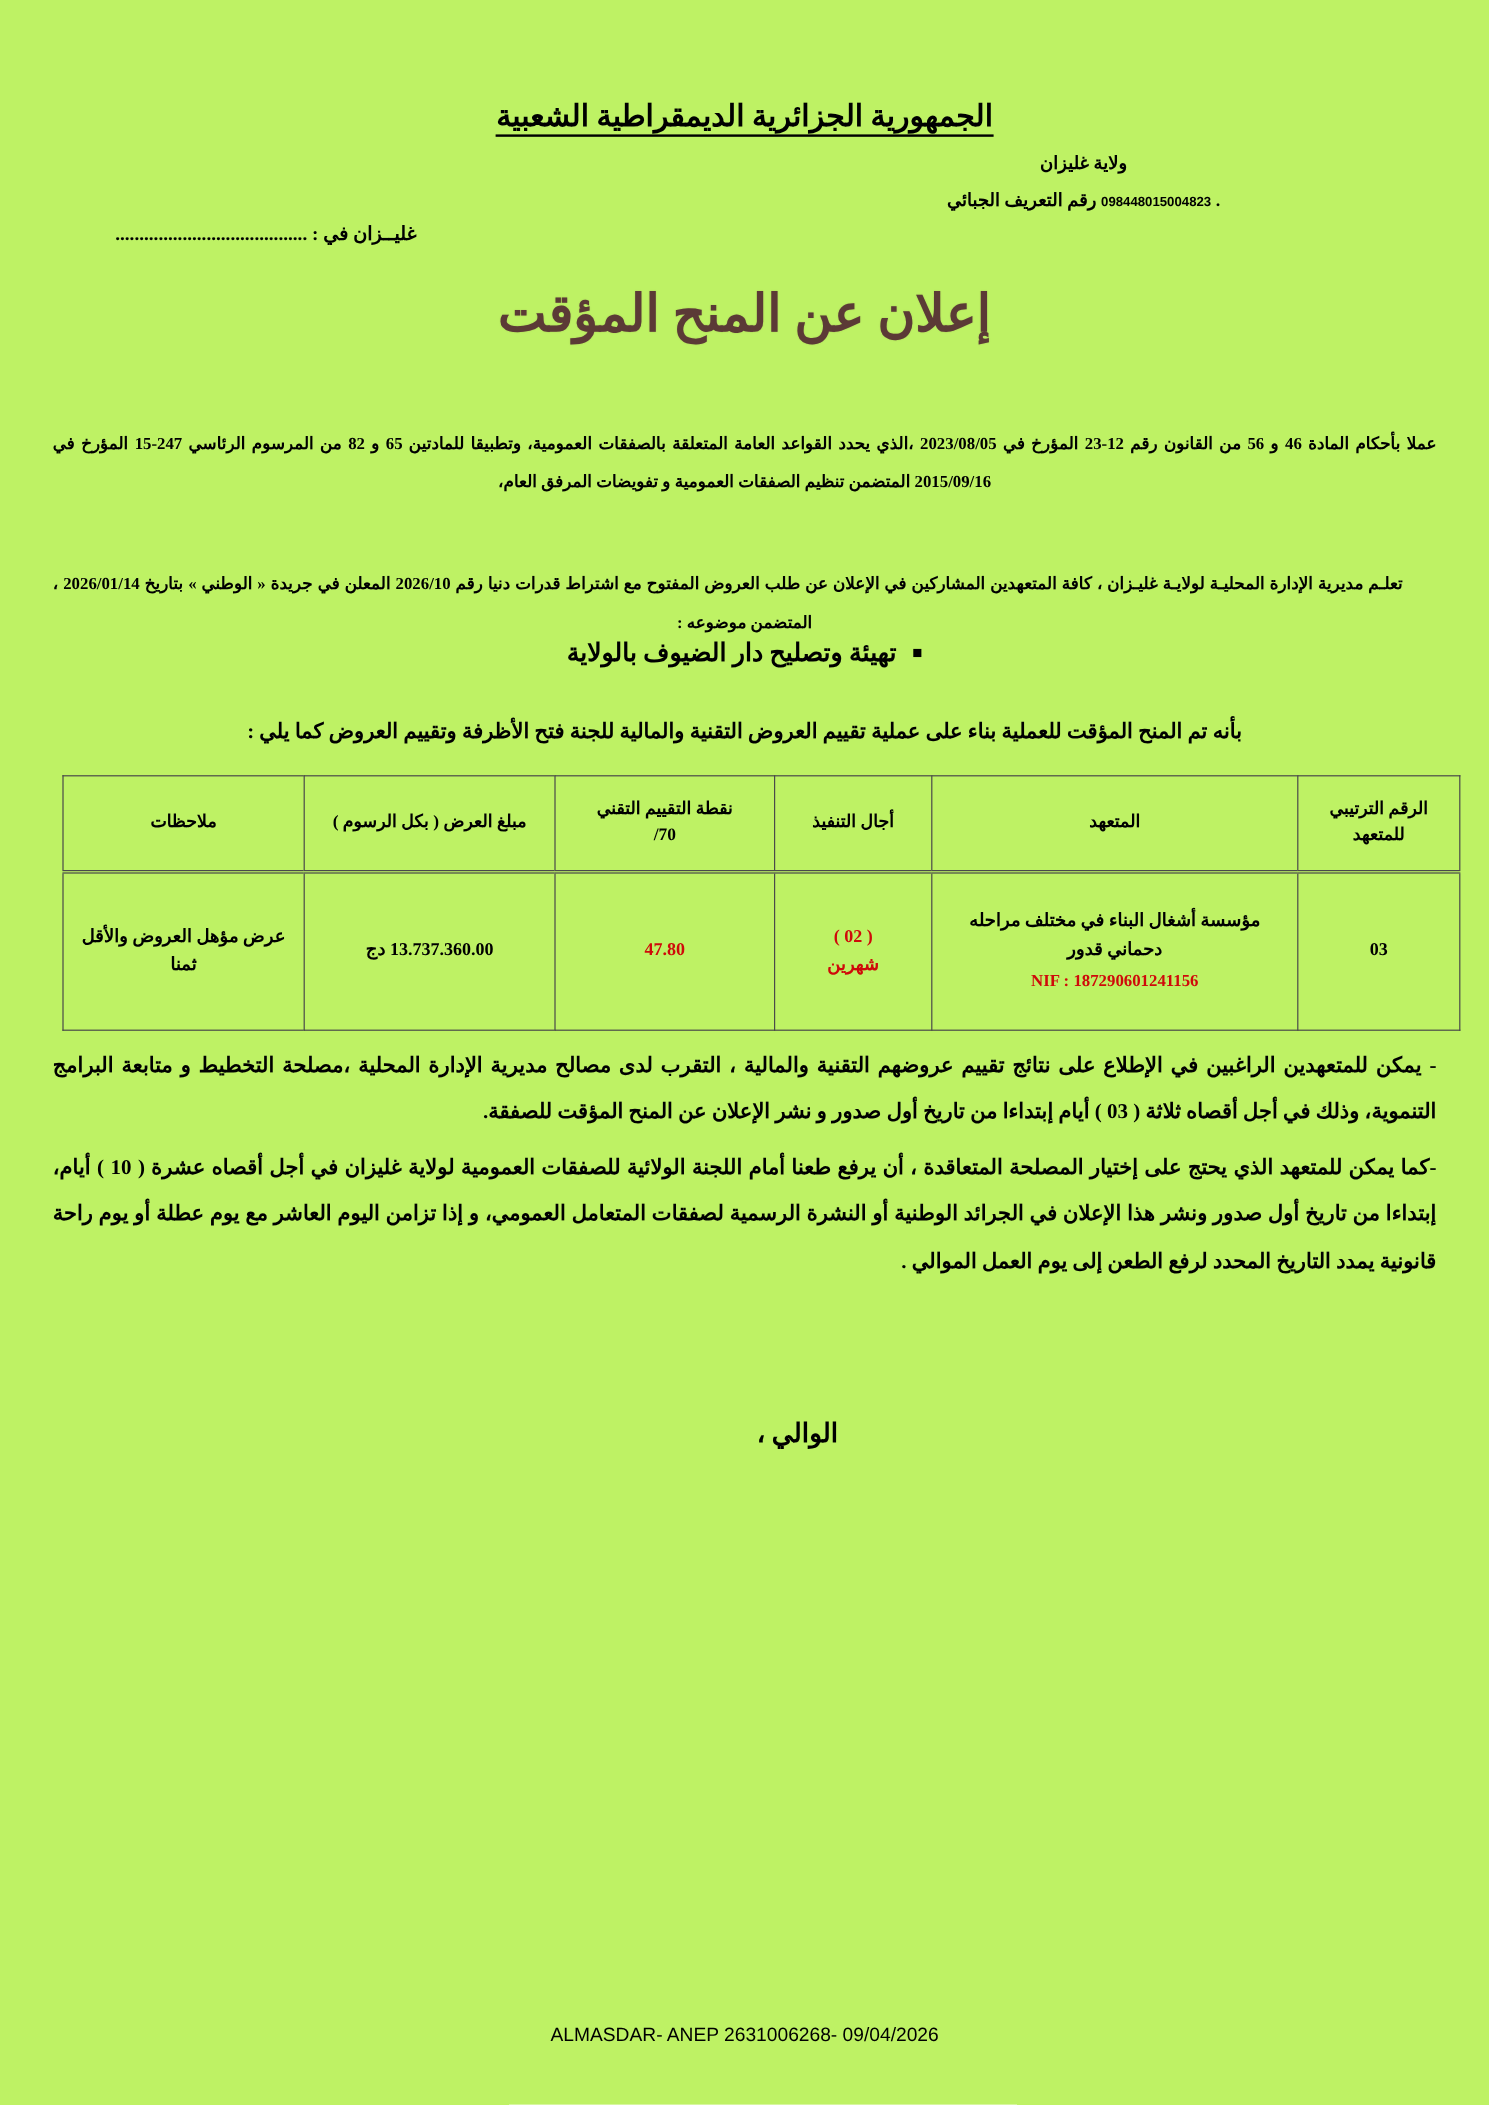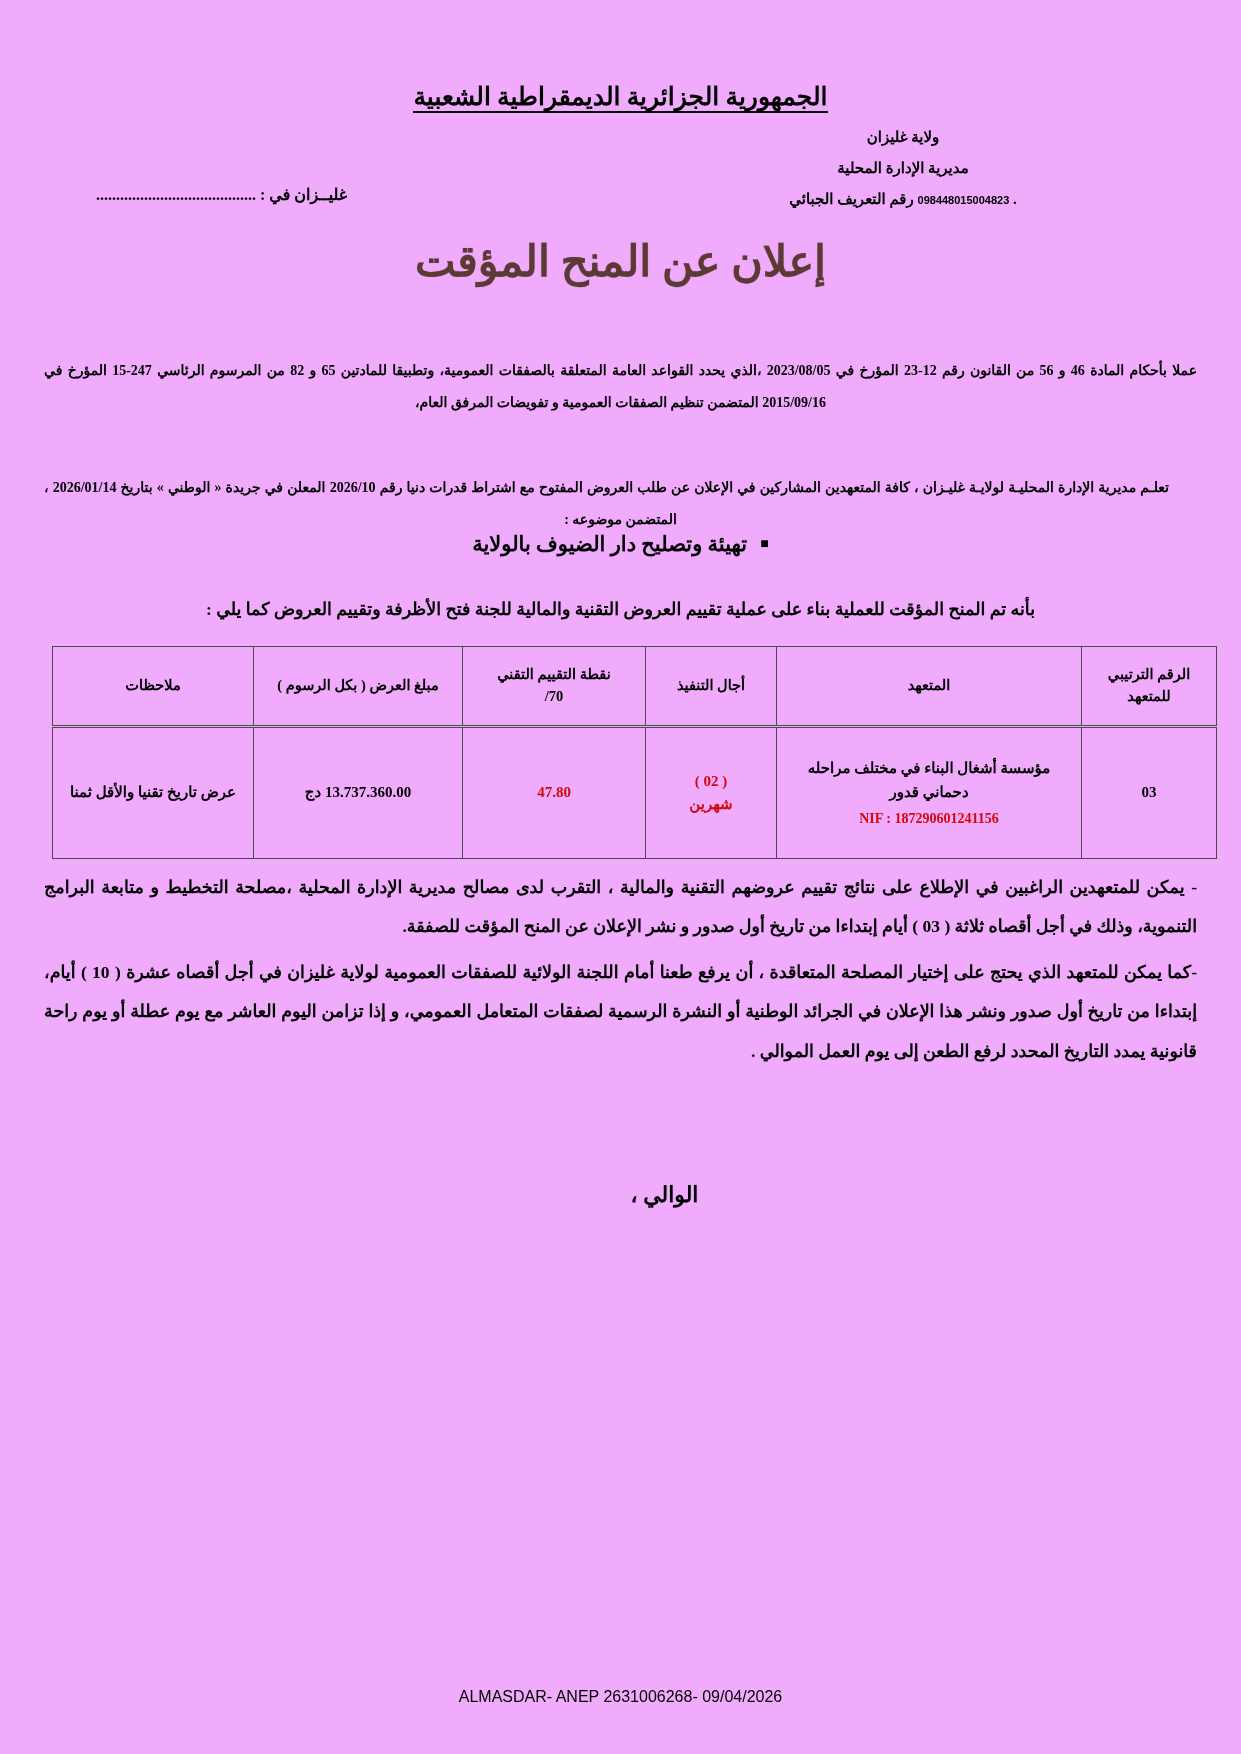--- a/index.html
+++ b/index.html
@@ -10,21 +10,21 @@
   }
   body {
     font-family: "Liberation Serif", "DejaVu Serif", serif;
     color: #000000;
   }
   .page {
     position: relative;
     width: 1241px;
     height: 1754px;
     margin: 0 auto;
-    background: #f0abfc;
+    background: #bef264;
     box-sizing: border-box;
     overflow: hidden;
   }
 
   
   .national-header {
     position: absolute;
     top: 82px;
     left: 0;
     right: 0;
@@ -215,21 +215,20 @@
 <body>
 
 <div class="page">
 
   <div class="national-header">
     <span class="underline-part">الجمهورية الجزائرية الديمقراطية الشعبية</span>
   </div>
 
   <div class="org-block">
     <span class="org-line">ولاية غليزان</span>
-    <span class="org-line">مديرية الإدارة المحلية</span>
     <span class="org-line nif-line">
       <span>.</span>
       <span class="nif-num">098448015004823</span>
       <span>رقم التعريف الجبائي</span>
     </span>
   </div>
 
   <div class="place-date">
     <span class="city">غليــزان في :</span>
     <span class="dots">........................................</span>
@@ -272,21 +271,21 @@
         <td class="col-bidder">
           <span class="bidder-name">مؤسسة أشغال البناء في مختلف مراحله دحماني قدور</span>
           <span class="nif-red">NIF : 187290601241156</span>
         </td>
         <td class="col-delay cell-red">
           <span class="delay-num">( 02 )</span>
           <span class="delay-num">شهرين</span>
         </td>
         <td class="col-score cell-red cell-score">47.80</td>
         <td class="col-amount cell-amount">13.737.360.00  دج</td>
-        <td class="col-notes">عرض تاريخ  تقنيا والأقل ثمنا</td>
+        <td class="col-notes">عرض مؤهل  العروض والأقل ثمنا</td>
       </tr>
     </tbody>
   </table>
 
   <div class="footer-paras">
     <p>- يمكن للمتعهدين الراغبين في الإطلاع على نتائج تقييم عروضهم التقنية والمالية ، التقرب لدى مصالح مديرية الإدارة المحلية ،مصلحة التخطيط و متابعة البرامج التنموية، وذلك  في أجل أقصاه ثلاثة ( 03 ) أيام إبتداءا من تاريخ أول صدور و نشر الإعلان عن المنح المؤقت للصفقة.</p>
     <p>-كما يمكن للمتعهد الذي يحتج على إختيار المصلحة المتعاقدة ، أن يرفع طعنا أمام اللجنة الولائية للصفقات العمومية لولاية غليزان في أجل أقصاه عشرة ( 10 ) أيام، إبتداءا من تاريخ أول صدور ونشر هذا الإعلان في الجرائد الوطنية أو النشرة الرسمية لصفقات المتعامل العمومي، و إذا تزامن اليوم العاشر مع يوم عطلة أو يوم راحة قانونية يمدد التاريخ المحدد لرفع الطعن إلى يوم العمل الموالي .</p>
   </div>
 
   <div class="wali">الوالي ،</div>

